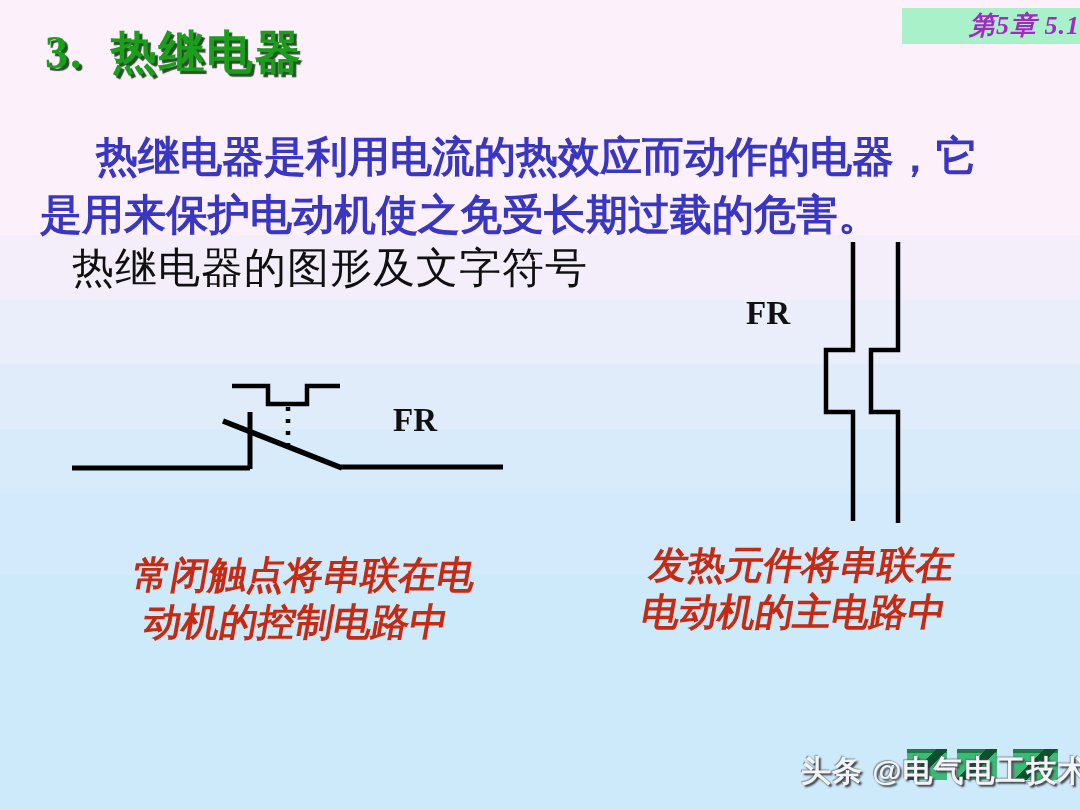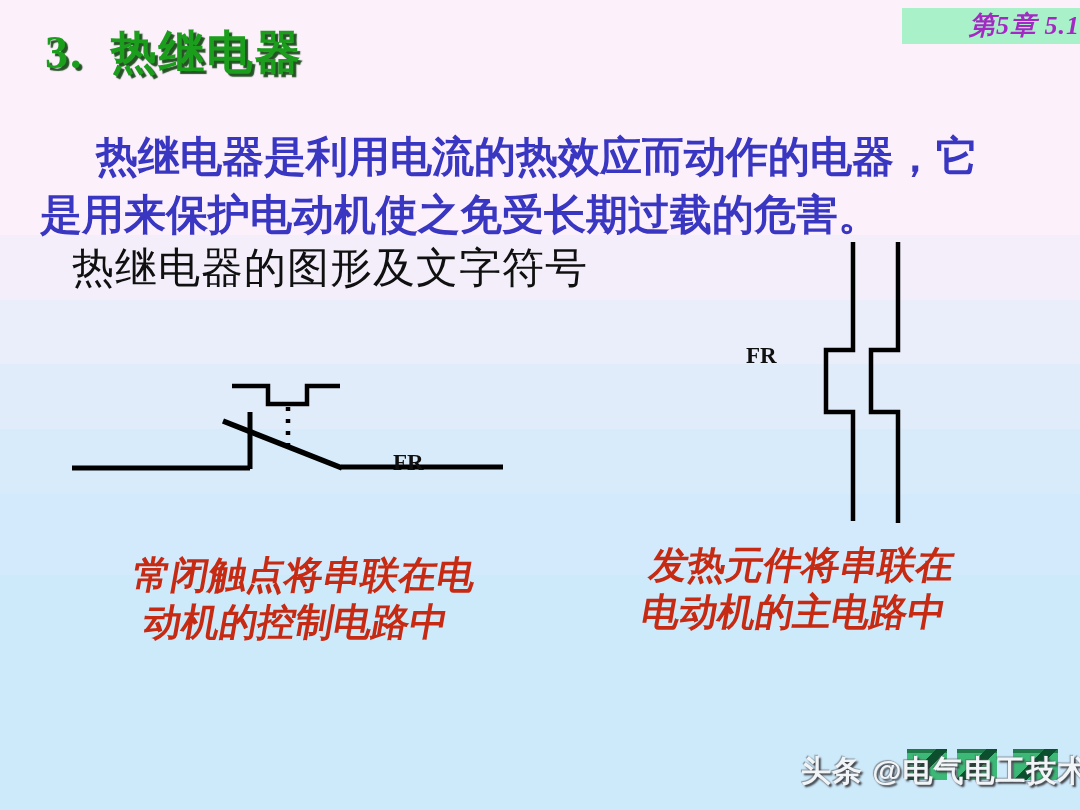--- a/index.html
+++ b/index.html
@@ -37,23 +37,22 @@
   .intro .l1{padding-left:56px;margin-top:25px;}
   .subtitle{
     position:absolute;left:40px;top:240px;
     font-size:42px;color:#101010;letter-spacing:1px;margin-left:32px;
   }
   .diagram-overlay{
     position:absolute;left:0;top:0;width:1080px;height:810px;
     pointer-events:none;
   }
   .fr-label{
-    position:absolute;font-size:23px;font-weight:bold;color:#101010;
+    position:absolute;font-size:33px;font-weight:bold;color:#101010;
     font-family:"Liberation Serif", serif;
-    margin-top:48px;
   }
   .fr-left{left:393px;top:402px;}
   .fr-right{left:746px;top:295px;}
   .caption{
     position:absolute;
     font-size:38px;font-weight:bold;color:#c62a12;
     line-height:1.24;text-align:center;
     transform:skewX(-10deg);
   }
   .caption-left{left:90px;top:552px;width:420px;}

